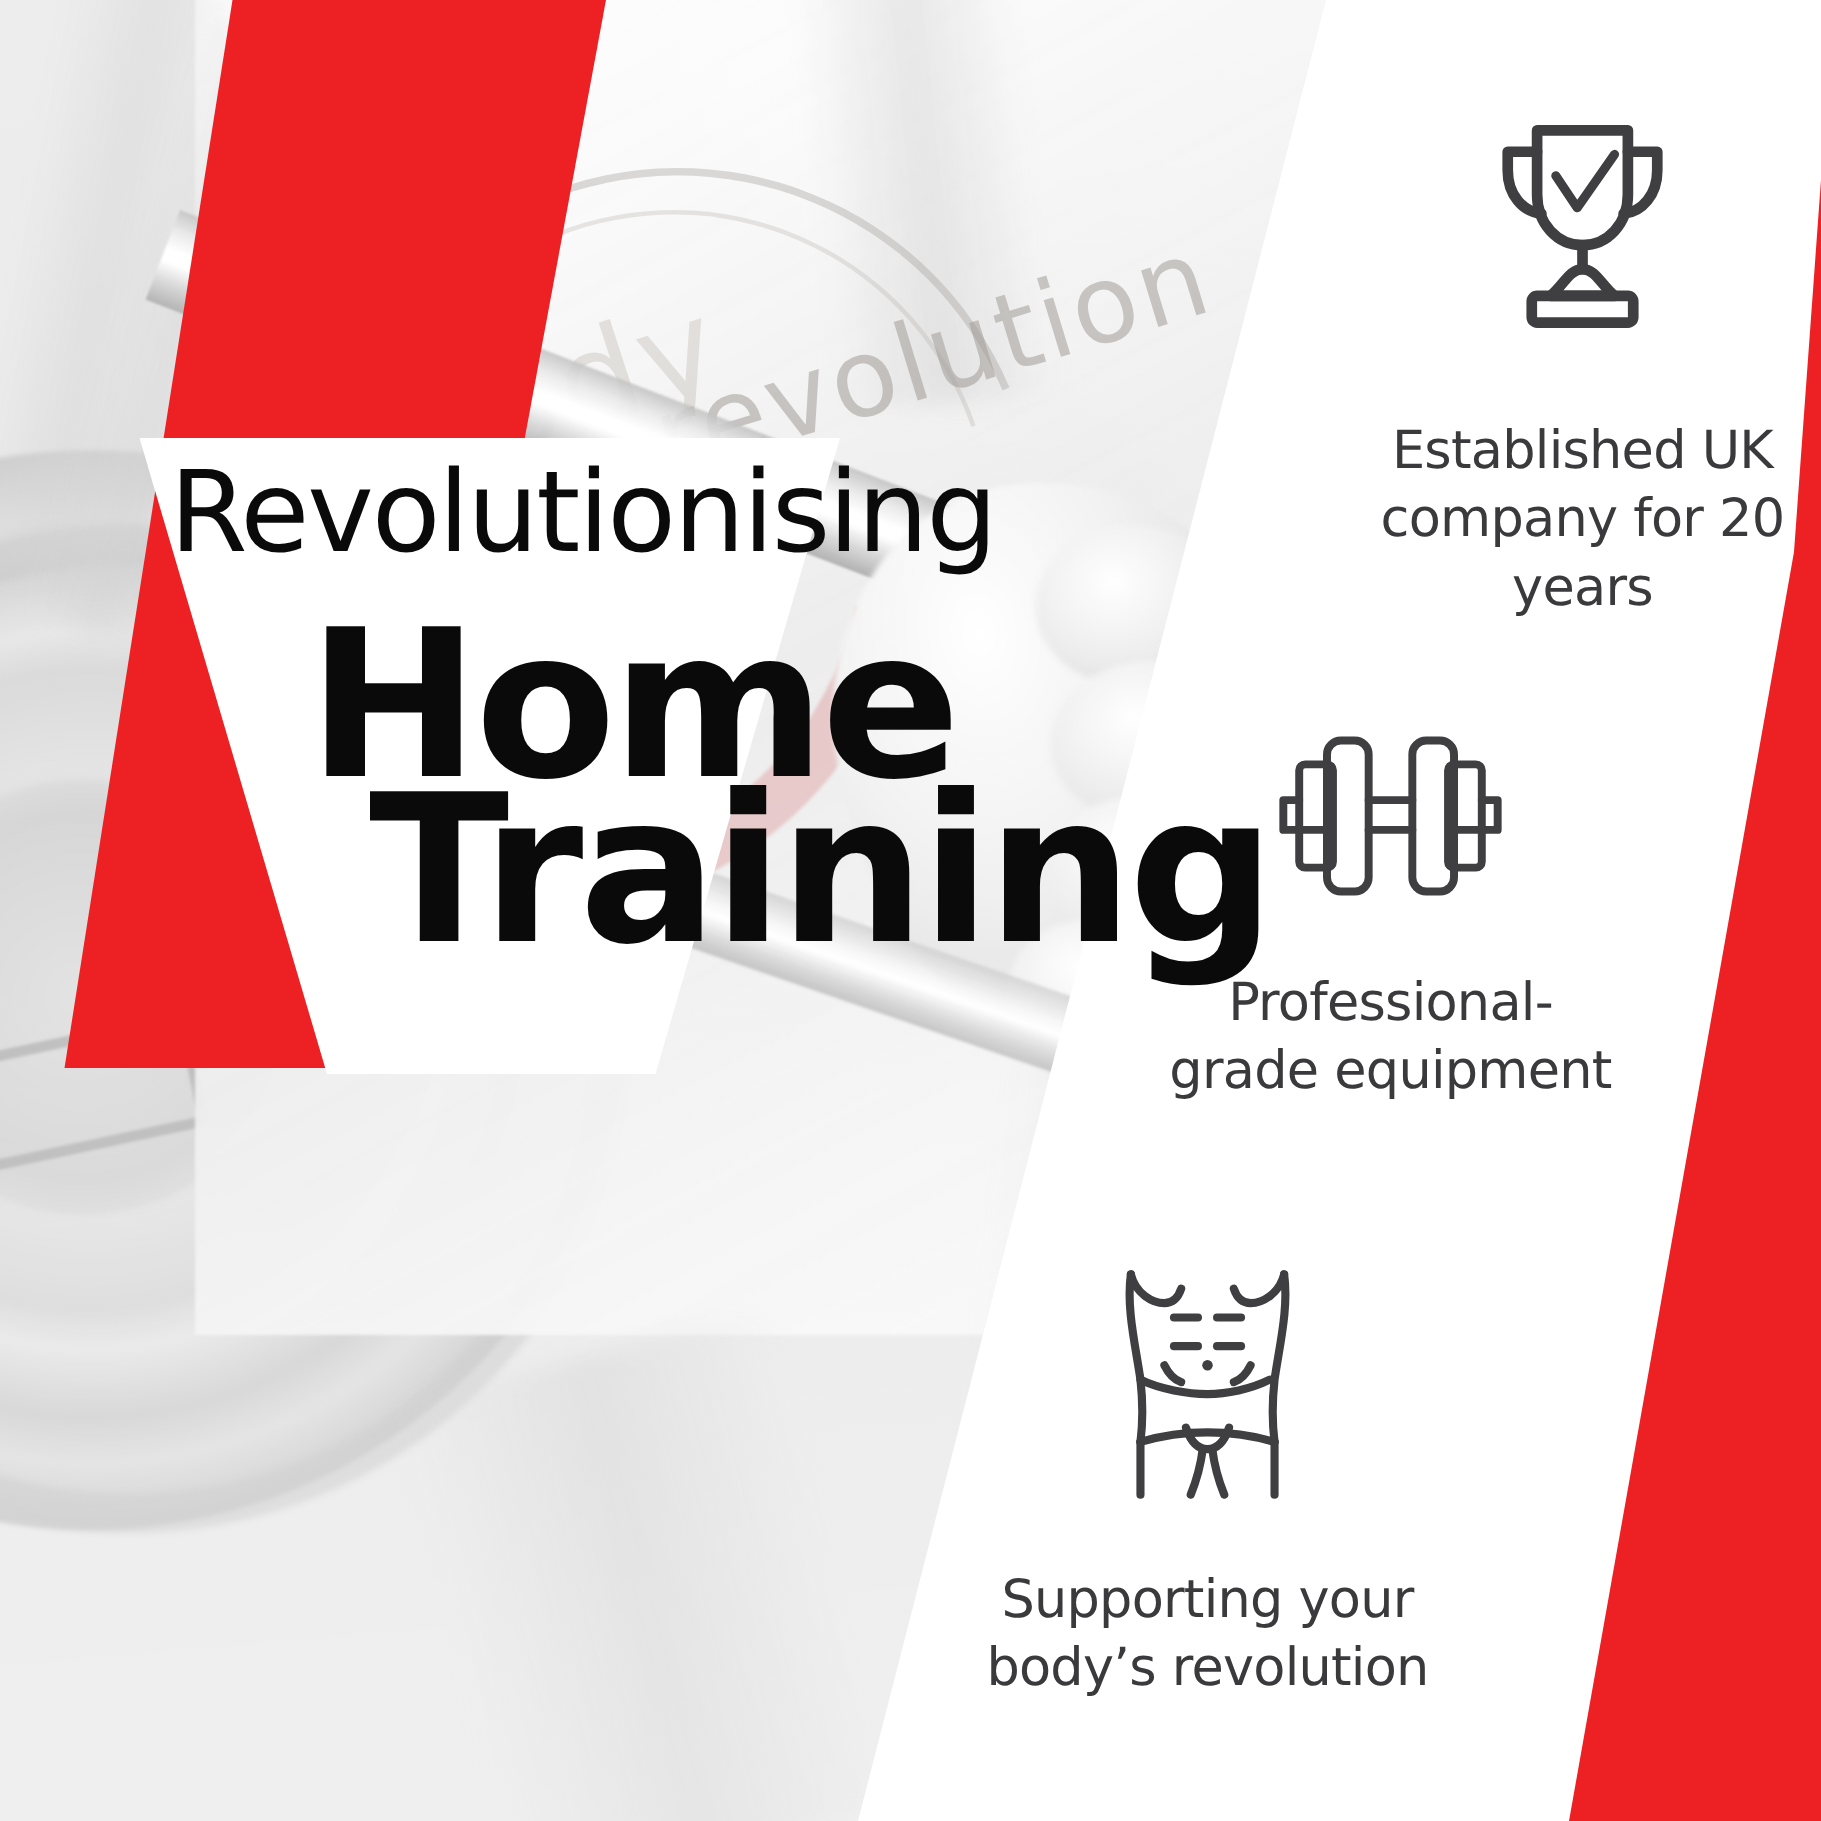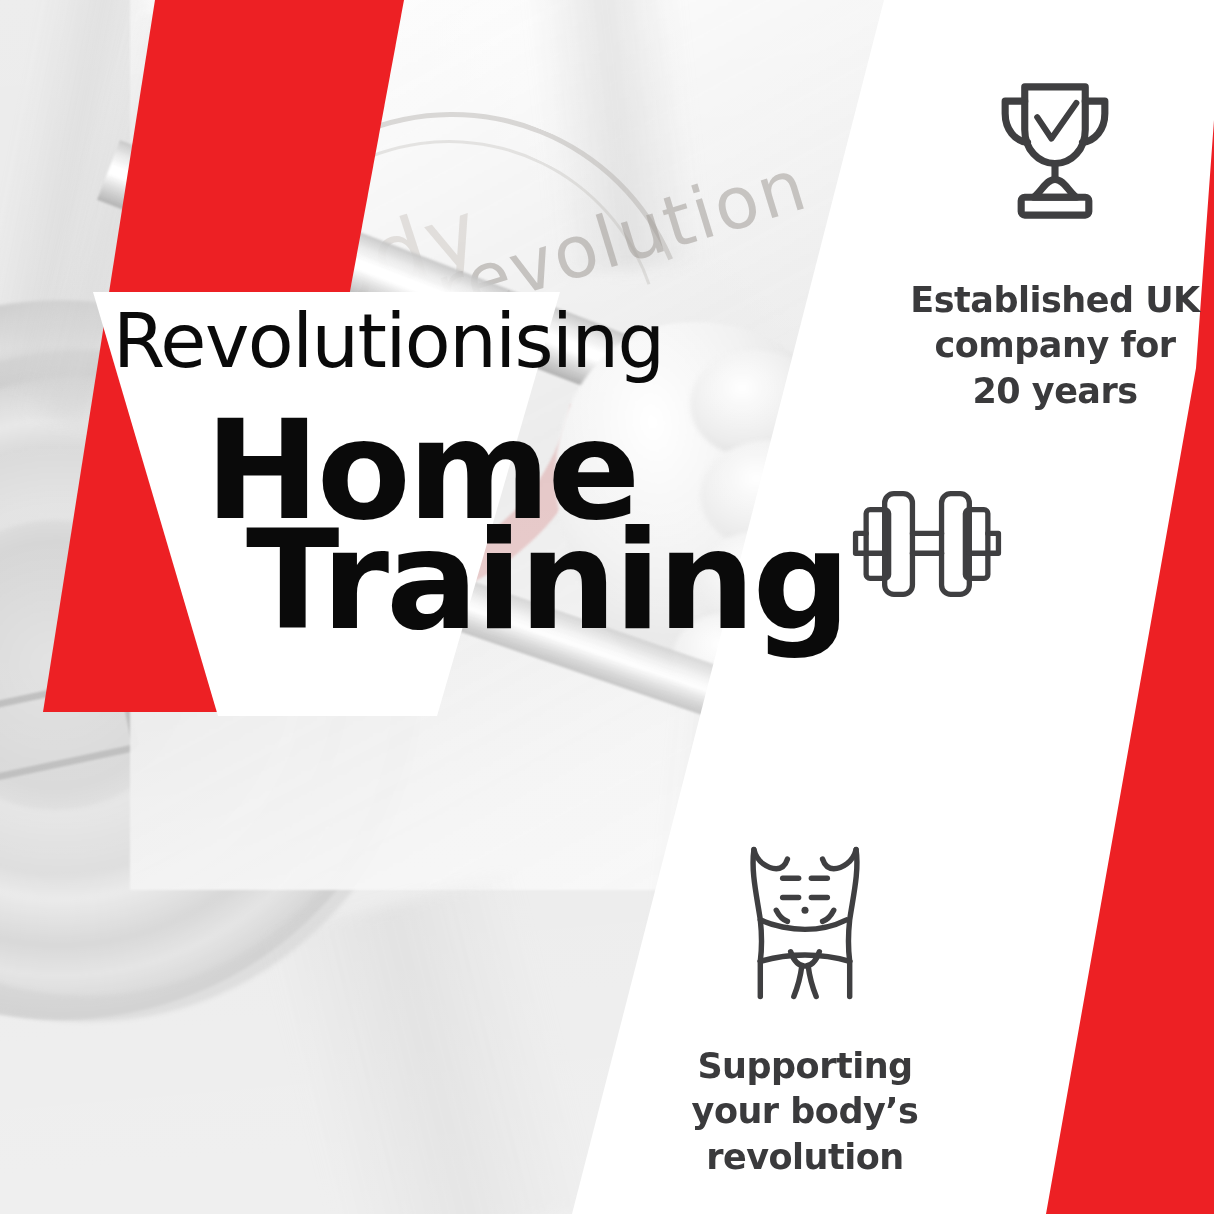--- a/index.html
+++ b/index.html
@@ -246,21 +246,21 @@
     width: 600px;
     font-family: "DejaVu Sans", sans-serif;
     font-size: 47px;
     font-weight: 400;
     line-height: 1.26;
     letter-spacing: -0.8px;
     color: #1b1b1b;
   }
 
   
-  .features { position: absolute; inset: 0; font-weight: bold; }
+  .features { position: absolute; inset: 0; }
   .feature {
     position: absolute;
     text-align: center;
     color: #3a3a3c;
     font-family: "DejaVu Sans", sans-serif;
     font-size: 35px;
     line-height: 1.3;
     letter-spacing: -0.5px;
   }
   .feature .ficon {
@@ -365,20 +365,21 @@
           <rect class="ico-stroke" x="33" y="10" width="21" height="76" rx="7"></rect>
           <rect class="ico-stroke" x="76" y="10" width="21" height="76" rx="7"></rect>
           <path class="ico-stroke" d="M54 40 h22"></path>
           <path class="ico-stroke" d="M54 55 h22"></path>
           <path class="ico-stroke" d="M19 55 h14"></path>
           <path class="ico-stroke" d="M97 55 h14"></path>
           <path class="ico-stroke" d="M19 40 h-8 v15 h8"></path>
           <path class="ico-stroke" d="M111 40 h8 v15 h-8"></path>
         </svg>
       </span>
+      <span class="flabel">Professional-grade equipment</span>
     </div>
 
     <div class="feature f3">
       <span class="ficon">
         <svg width="136" height="166" viewBox="0 0 84 104" xmlns="http://www.w3.org/2000/svg">
           <path class="ico-thin" d="M10 6 c2 8 9 12 14 12 c4 0 6 -3 7 -6"></path>
           <path class="ico-thin" d="M74 6 c-2 8 -9 12 -14 12 c-4 0 -6 -3 -7 -6"></path>
           <path class="ico-thin" d="M10 6 c-2 14 2 30 4 44 c1 9 1 18 0 26"></path>
           <path class="ico-thin" d="M74 6 c2 14 -2 30 -4 44 c-1 9 -1 18 0 26"></path>
           <path class="ico-thin" d="M14 50 c8 4 20 6 28 6 c8 0 18 -2 26 -6"></path>

